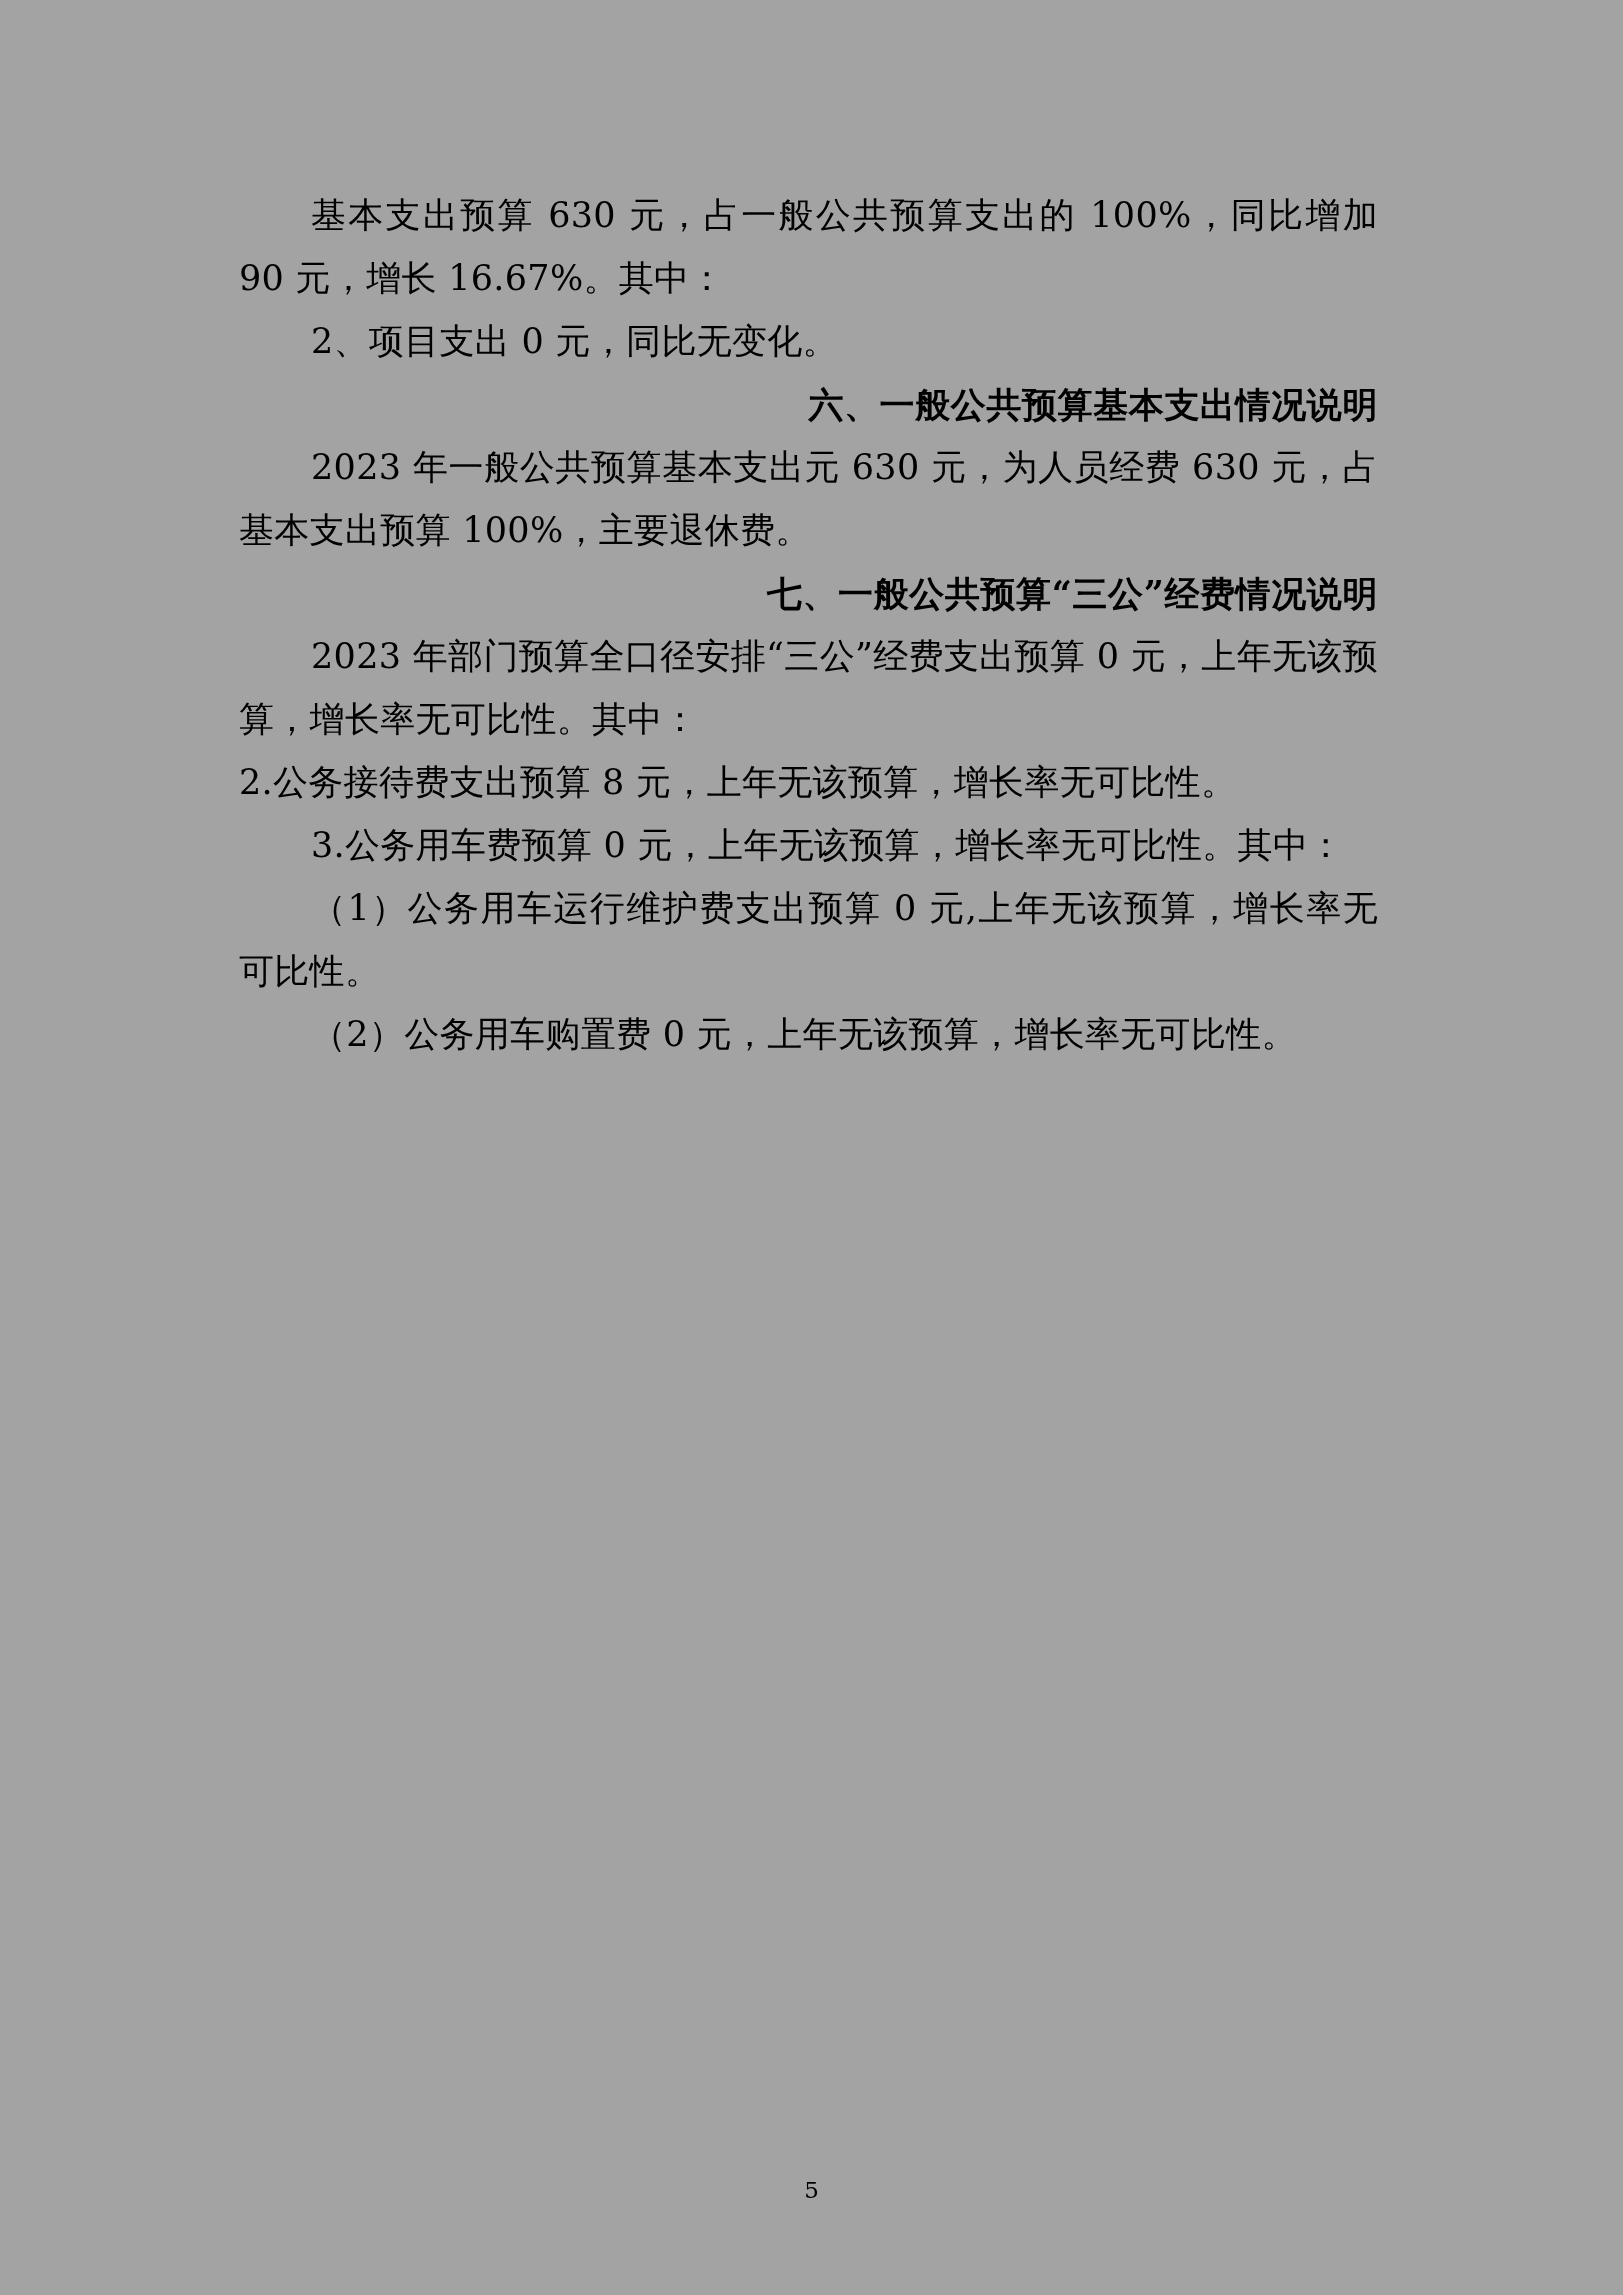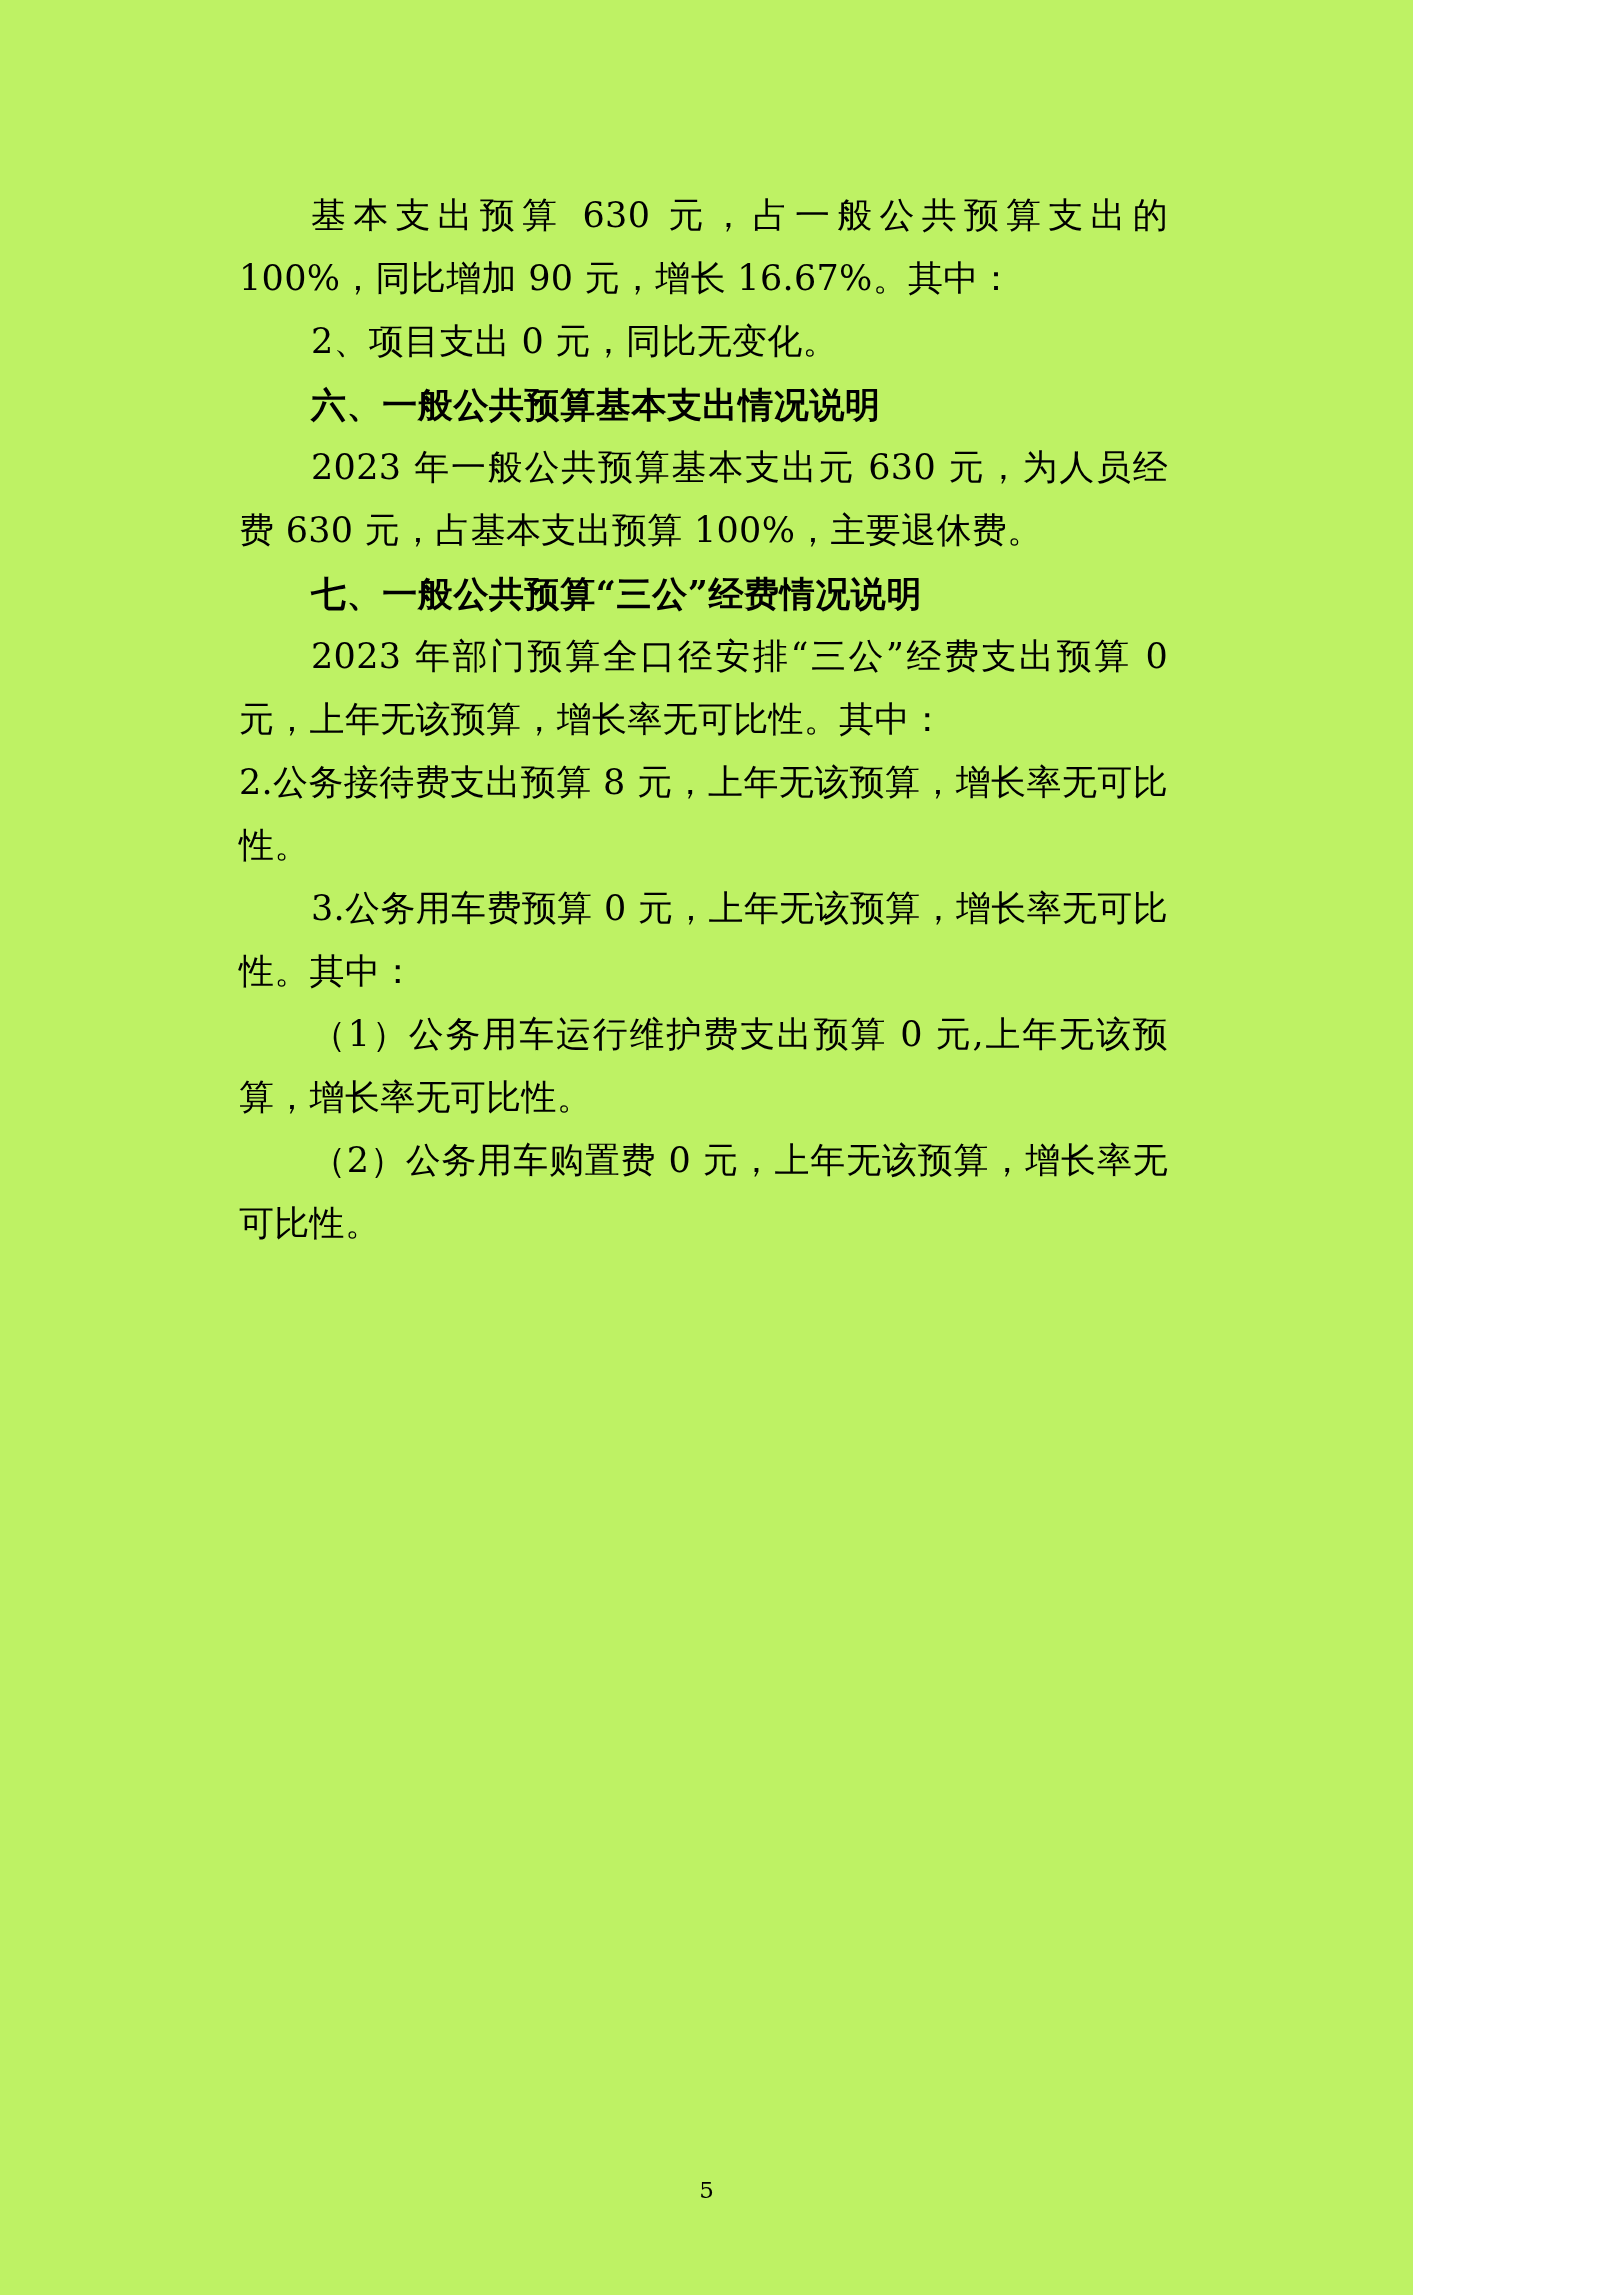--- a/index.html
+++ b/index.html
@@ -10,23 +10,23 @@
   body {
     width: 1623px;
     height: 2295px;
     position: relative;
     font-family: "DejaVu Serif", serif;
   }
   .page {
     position: absolute;
     top: 0;
     left: 0;
-    width: 1413px;
+    width: 1623px;
     height: 2295px;
-    background: #bef264;
+    background: #a3a3a3;
     box-sizing: border-box;
     padding: 184px 245px 123px 239px;
   }
   .doc-body {
     font-family: "DejaVu Serif", serif;
     font-size: 35px;
     line-height: 63px;
     color: #000000;
     letter-spacing: 0.3px;
   }
@@ -37,20 +37,21 @@
     text-indent: 72px;
   }
   p.para.noindent {
     text-indent: 0;
   }
   p.heading {
     margin: 0;
     text-indent: 72px;
     font-weight: bold;
     letter-spacing: 0.6px;
+    text-align: right;
   }
   .page-number {
     position: absolute;
     left: 0;
     right: 0;
     bottom: 92px;
     text-align: center;
     font-family: "DejaVu Serif", serif;
     font-size: 23px;
     color: #000000;

